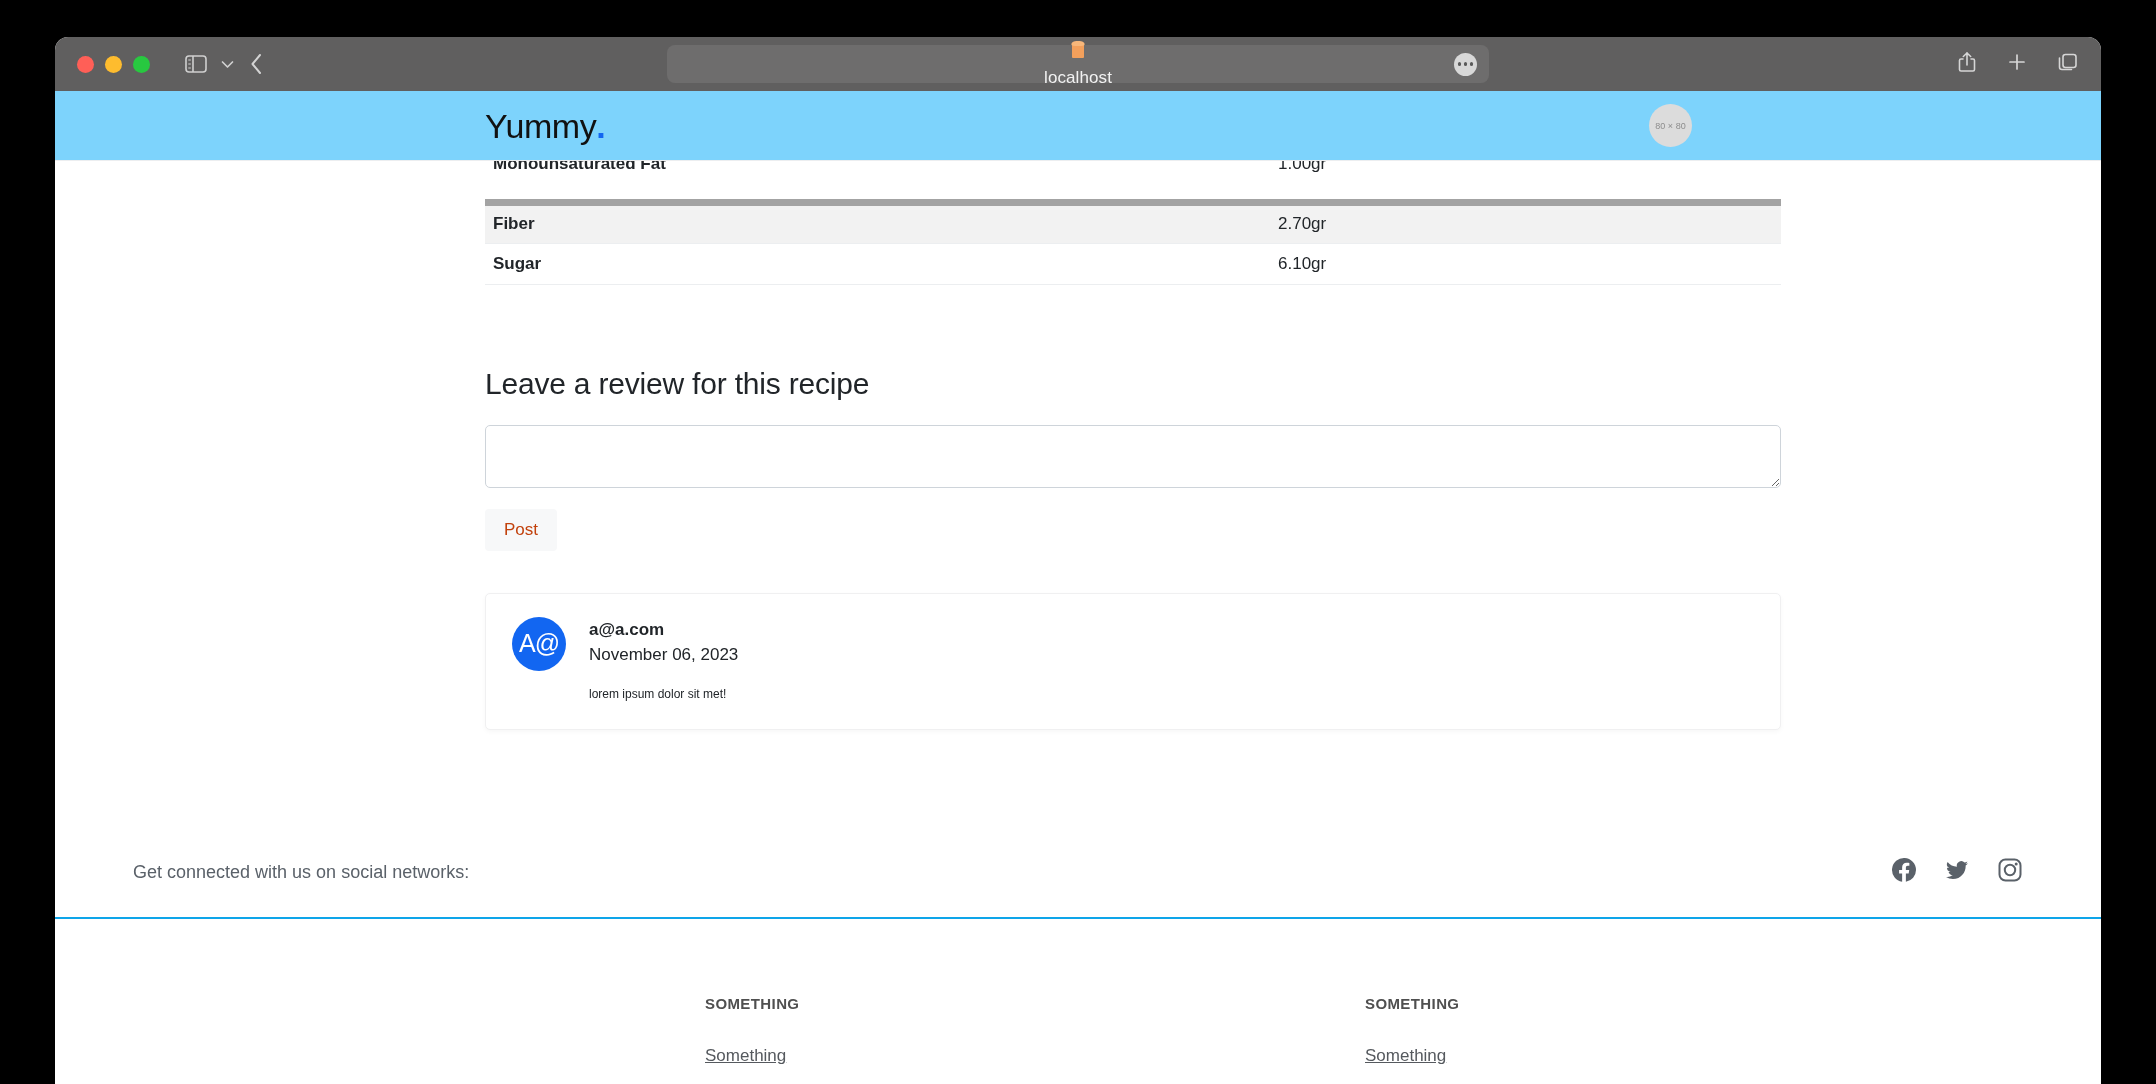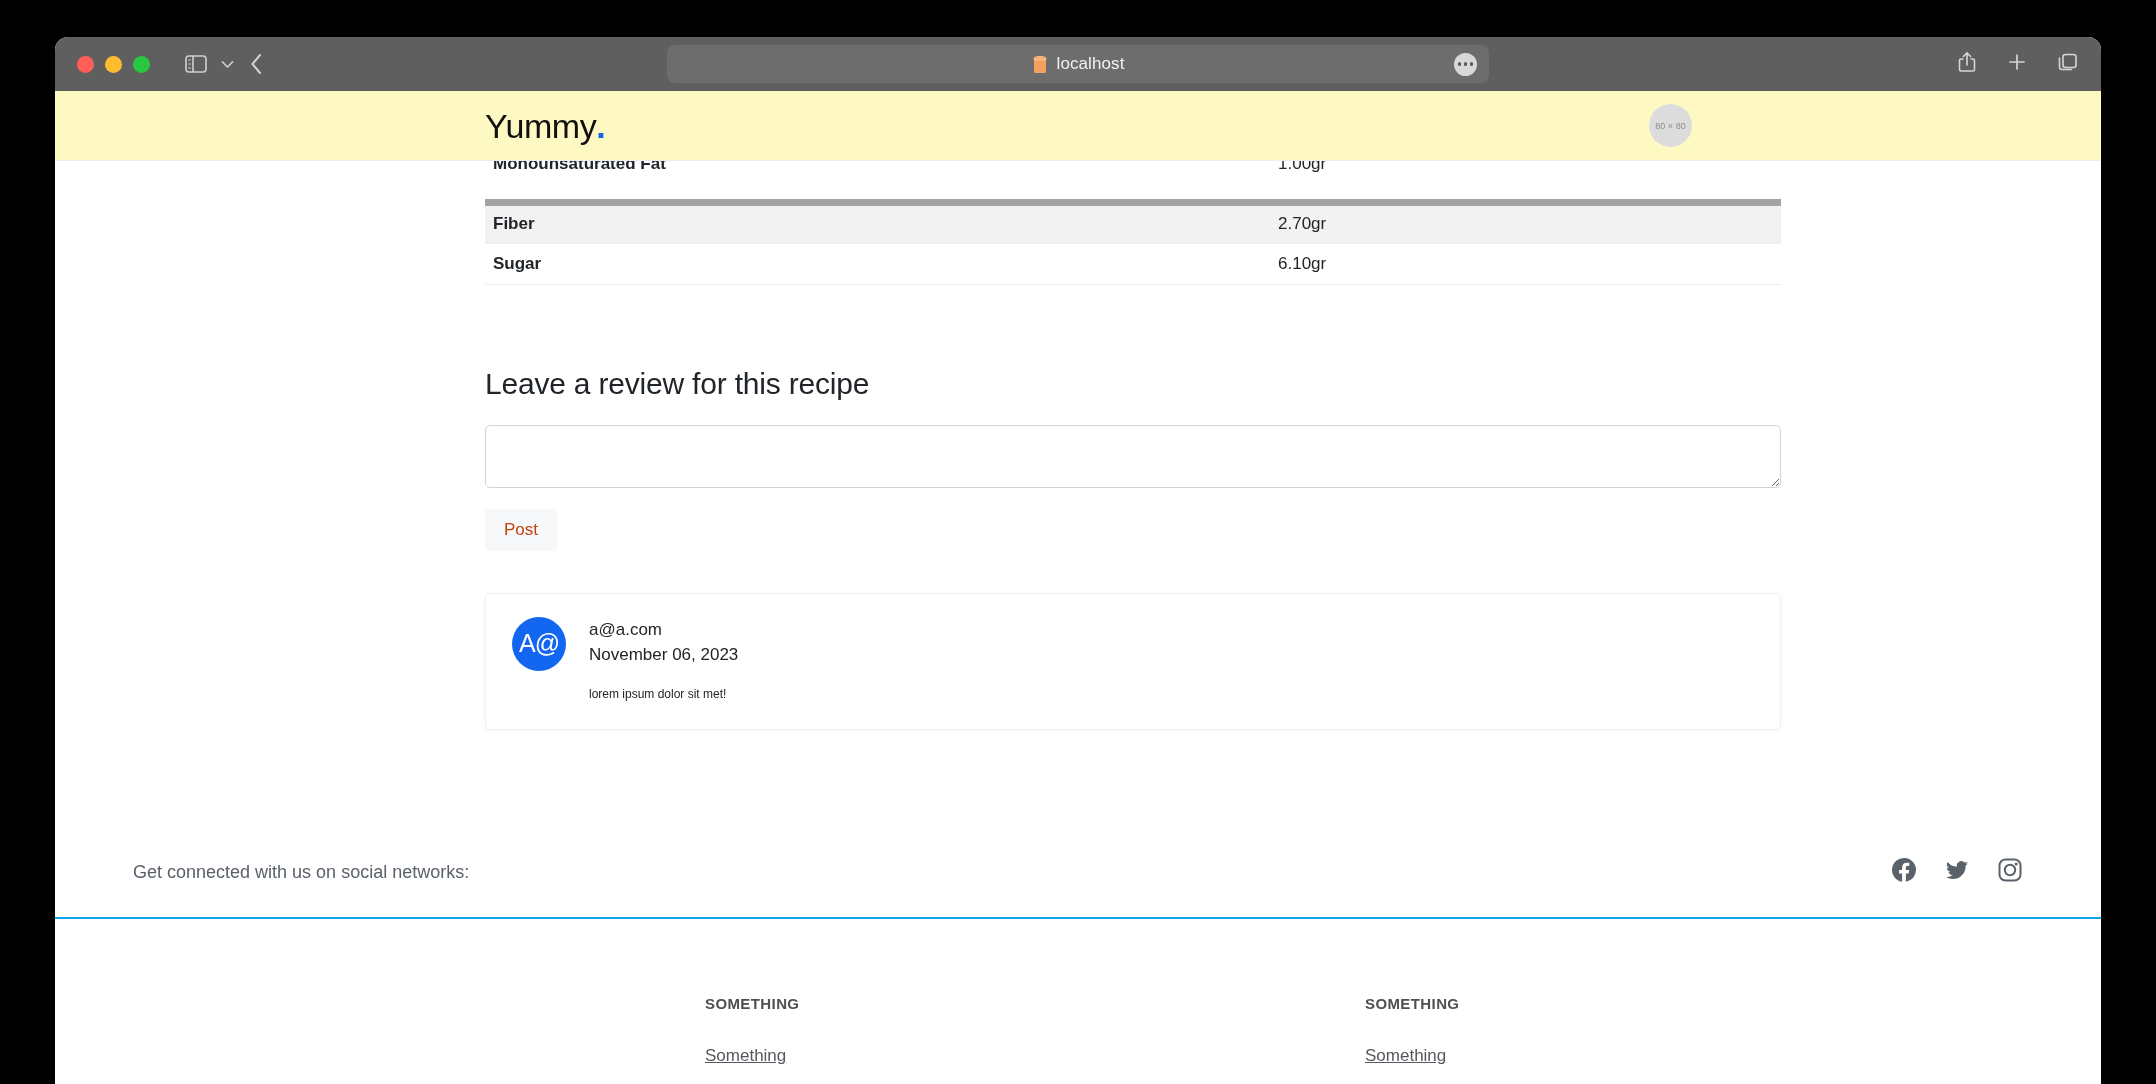--- a/index.html
+++ b/index.html
@@ -68,20 +68,21 @@
     border-radius: 8px;
     display: flex;
     align-items: center;
     justify-content: center;
     position: relative;
   }
   .urlbar-content {
     display: flex;
     align-items: center;
     gap: 9px;
+    flex-direction: column;
   }
   .url-text {
     color: #f2f2f2;
     font-size: 17px;
     letter-spacing: 0.1px;
   }
   .url-more {
     position: absolute;
     right: 12px;
     width: 23px; height: 23px;
@@ -97,21 +98,21 @@
     display: flex;
     align-items: center;
     gap: 30px;
   }
 
   
   .page { background: #ffffff; position: relative; }
 
   .site-header {
     height: 70px;
-    background: #fef9c3;
+    background: #7dd3fc;
     border-bottom: 1px solid #eceef0;
     display: flex;
     align-items: center;
     padding: 0 0 0 430px;
     position: relative;
   }
   .brand {
     font-size: 34px;
     font-weight: 400;
     color: #111111;
@@ -230,21 +231,21 @@
     color: #ffffff;
     display: flex;
     align-items: center;
     justify-content: center;
     font-size: 25px;
     letter-spacing: -1px;
   }
   .review-body { padding-top: 2px; }
   .review-author {
     font-size: 17px;
-    font-weight: normal;
+    font-weight: bold;
     color: #212529;
     line-height: 1.3;
   }
   .review-date {
     font-size: 17px;
     color: #212529;
     line-height: 1.45;
     margin-top: 2px;
   }
   .review-text {

